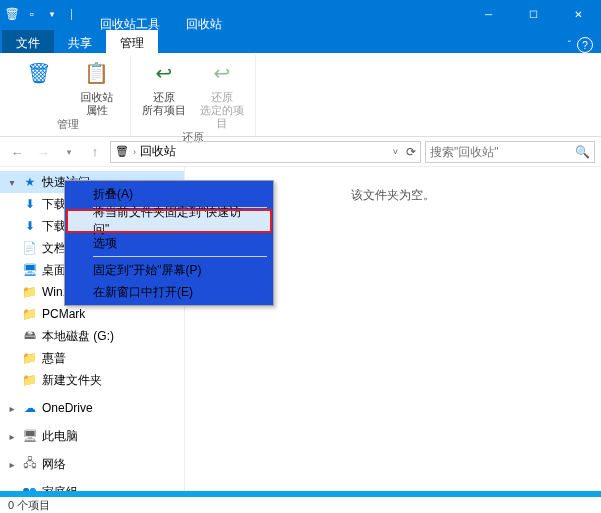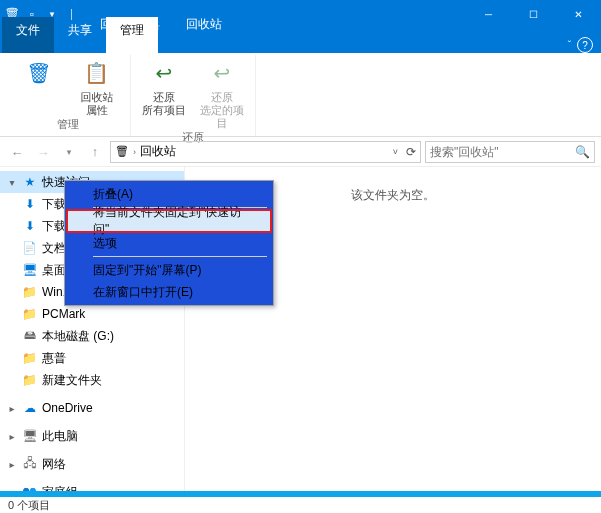--- a/index.html
+++ b/index.html
@@ -11,21 +11,21 @@
   .qat-icon { width: 16px; height: 16px; display: inline-flex; align-items: center; justify-content: center; }
   .titlebar .title-group { flex: 0 0 auto; color: #fff; font-size: 12px; display: flex; align-items: center; margin-top: 20px; }
   .title-tools { padding: 0 16px; font-size: 11px; }
   .title-main { padding: 0 10px; }
   .tb-spacer { flex: 1; }
   .win-controls { display: flex; }
   .win-btn { width: 45px; display: flex; align-items: center; justify-content: center; font-size: 10px; color: #fff; }
 
   
   .tabstrip { height: 25px; background: #0078d7; display: flex; align-items: flex-end; padding-left: 2px; }
-  .tab { padding: 5px 14px 14px; color: #fff; font-size: 12px; }
+  .tab { padding: 5px 14px 1px; color: #fff; font-size: 12px; }
   .tab.file { background: #005a9e; }
   .tab.context { background: #fff; color: #000; }
   .help-area { margin-left: auto; display: flex; align-items: center; gap: 6px; padding-right: 8px; color: #fff; }
   .help-q { width: 16px; height: 16px; border-radius: 50%; background: #0078d7; border: 1px solid #fff; color: #fff; display: inline-flex; align-items: center; justify-content: center; font-size: 10px; }
 
   
   .ribbon { height: 84px; border-bottom: 1px solid #ddd; background: #fff; display: flex; padding: 2px 6px 0; }
   .rgroup { display: flex; flex-direction: column; align-items: center; border-right: 1px solid #eee; padding: 2px 8px; }
   .rgroup-items { display: flex; gap: 8px; }
   .ritem { display: flex; flex-direction: column; align-items: center; width: 50px; color: #444; }

